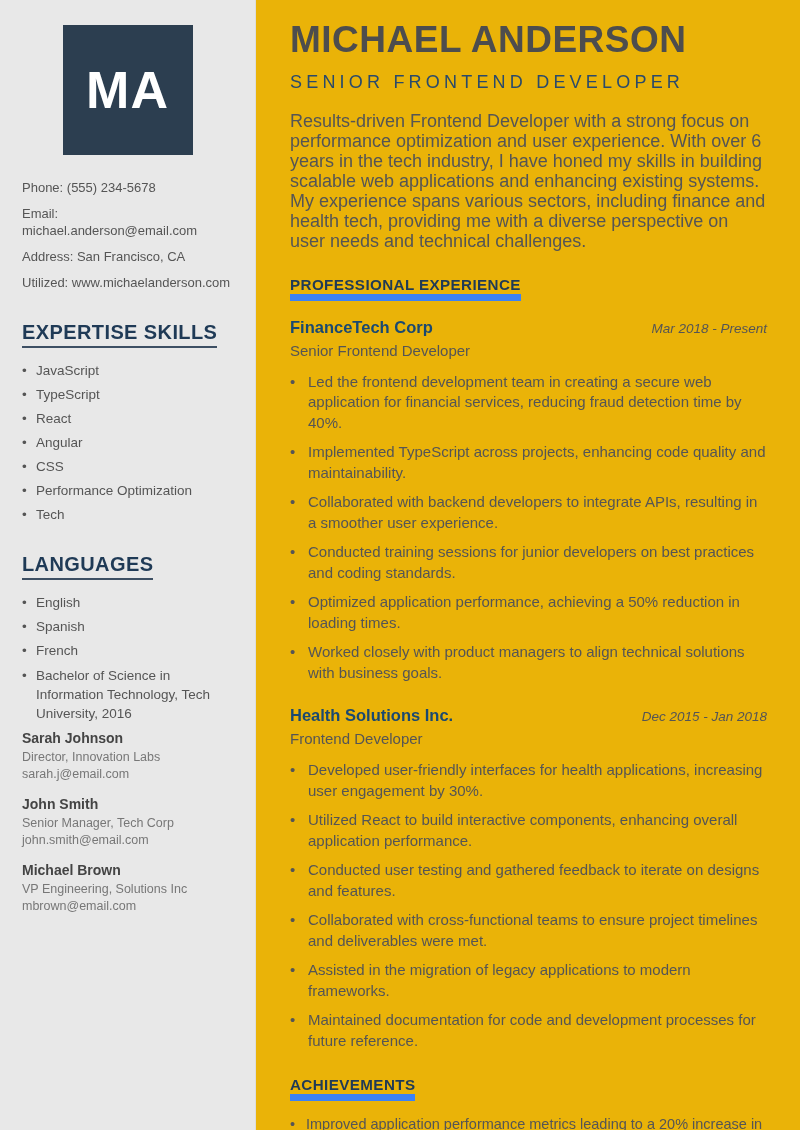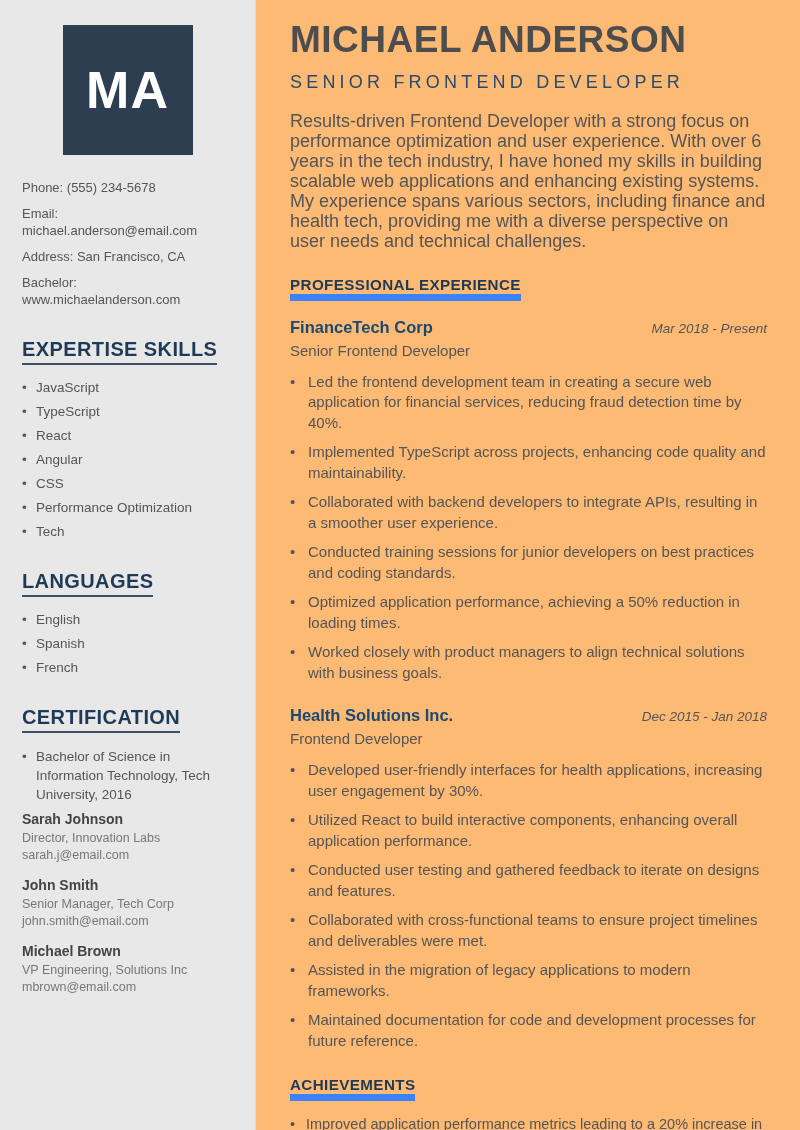--- a/index.html
+++ b/index.html
@@ -44,21 +44,21 @@
     font-size: 13.5px; color: #555555; line-height: 17px; margin-bottom: 7px;
   }
   .bitem .dot { flex: 0 0 14px; color: #555555; }
   .bitem .txt { flex: 1; }
 
   .ref-entry { margin-bottom: 13px; }
   .ref-name { font-size: 14px; font-weight: bold; color: #444444; margin: 0 0 3px 0; }
   .ref-role, .ref-email { font-size: 12.5px; color: #777777; line-height: 17px; margin: 0; }
 
   
-  .main { flex: 1; padding: 20px 33px 0 34px; background: #fdba74; }
+  .main { flex: 1; padding: 20px 33px 0 34px; background: #eab308; }
   h1.name {
     margin: 0; font-size: 37px; line-height: 1.1; font-weight: bold;
     color: #4d4d4d; letter-spacing: 0.5px;
   }
   .subtitle {
     margin-top: 11px; font-size: 18px; color: #2a4a6b; letter-spacing: 4.2px;
   }
   .summary {
     margin: 18px 0 0 0; font-size: 18px; color: #555555; line-height: 20px;
   }
@@ -89,21 +89,21 @@
 
   <aside class="sidebar">
     <div class="avatar">
       <span class="avatar-initials">MA</span>
     </div>
 
     <div class="contact">
       <p>Phone: (555) 234-5678</p>
       <p>Email: michael.anderson@email.com</p>
       <p>Address: San Francisco, CA</p>
-      <p>Bachelor: www.michaelanderson.com</p>
+      <p>Utilized: www.michaelanderson.com</p>
     </div>
 
     <h2 class="sec-head"><span class="u">EXPERTISE SKILLS</span></h2>
     <div class="blist">
       <div class="bitem">
           <span class="dot">•</span>
           <span class="txt">JavaScript</span>
         </div>
       <div class="bitem">
           <span class="dot">•</span>
@@ -140,21 +140,20 @@
       <div class="bitem">
           <span class="dot">•</span>
           <span class="txt">Spanish</span>
         </div>
       <div class="bitem">
           <span class="dot">•</span>
           <span class="txt">French</span>
         </div>
     </div>
 
-    <h2 class="sec-head"><span class="u">CERTIFICATION</span></h2>
     <div class="blist">
       <div class="bitem" style="line-height:19px;">
           <span class="dot">•</span>
           <span class="txt">Bachelor of Science in Information Technology, Tech University, 2016</span>
         </div>
     </div>
 
     <div>
       <div class="ref-entry">
         <p class="ref-name">Sarah Johnson</p>

